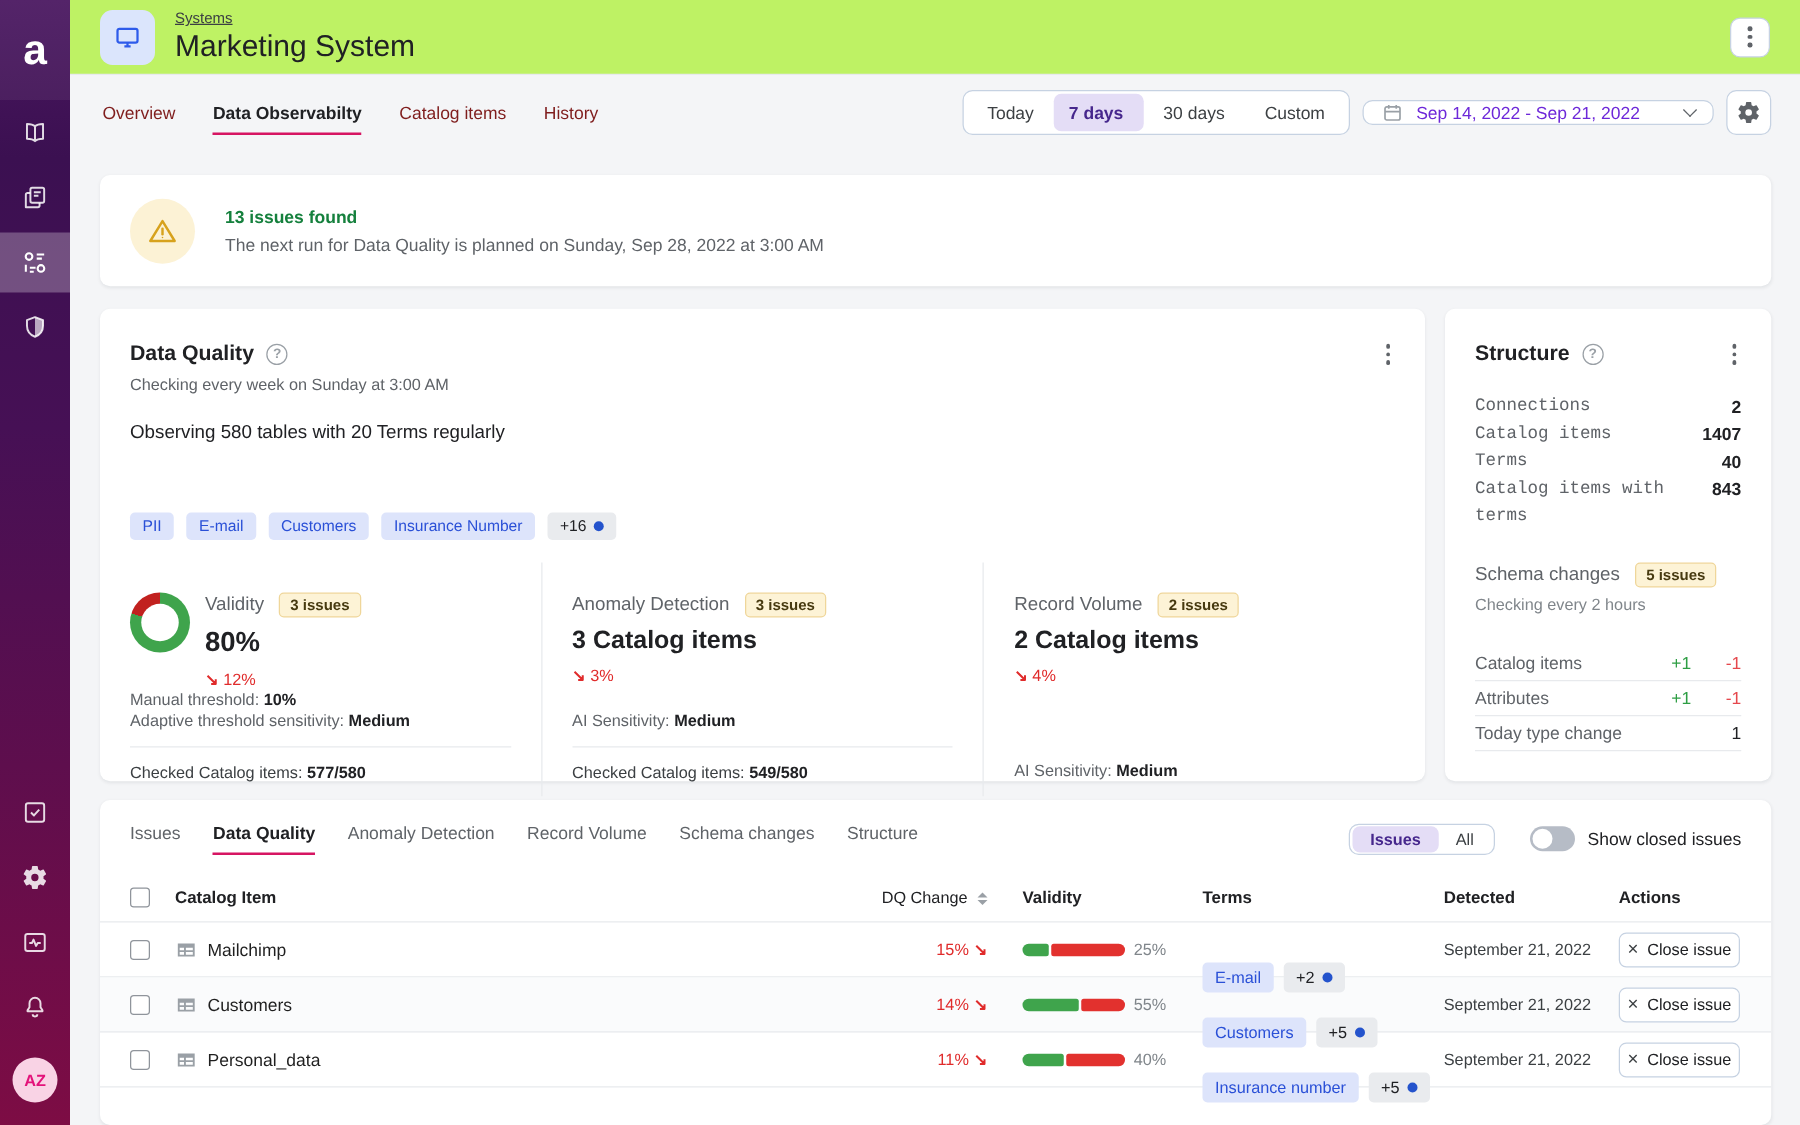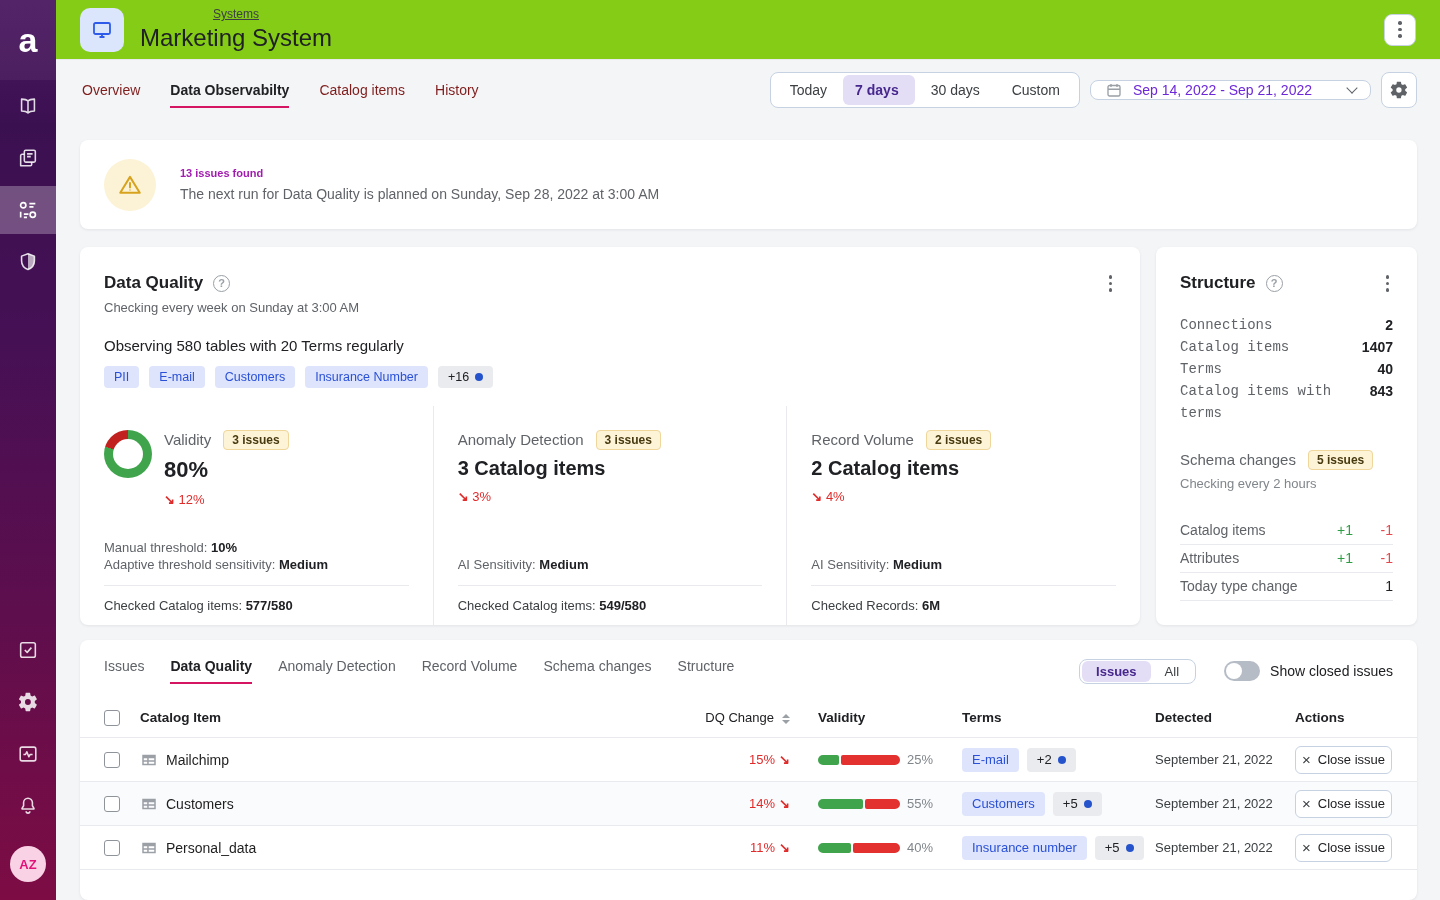--- a/index.html
+++ b/index.html
@@ -15,21 +15,21 @@
   .side-bottom { margin-top:auto; display:flex; flex-direction:column; padding-bottom:10px; }
   .side-item { height:48px; margin:2px 0; display:flex; align-items:center; justify-content:center;
     color:rgba(255,255,255,0.85); cursor:pointer; }
   .side-item.active { background:rgba(255,255,255,0.27); color:#fff; }
   .side-item svg { width:22px; height:22px; }
   .avatar { width:36px; height:36px; border-radius:50%; background:#f9d3e5; color:#e3127a;
     font-size:13px; font-weight:700; display:flex; align-items:center; justify-content:center; margin:14px auto 8px; }
 
   
   .main { flex:1; display:flex; flex-direction:column; }
-  .app-header { height:80px; background:#84cc16; border-bottom:1px solid #e8eaed; display:flex; align-items:center; padding:0 24px;text-align:center; }
+  .app-header { height:80px; background:#bef264; border-bottom:1px solid #e8eaed; display:flex; align-items:center; padding:0 24px; }
   .sys-tile { width:44px; height:44px; border-radius:10px; background:#dbe5fc; color:#2e5bea;
     display:flex; align-items:center; justify-content:center; margin-right:16px; }
   .crumb { font-size:12px; color:#3c4043; text-decoration:underline; display:block; margin-bottom:3px; }
   .page-title { font-size:24px; font-weight:500; color:#202124; }
   .icon-btn { background:#fff; border:1px solid #c6d2e2; border-radius:8px; display:flex; align-items:center; justify-content:center; cursor:pointer; }
   .hdr-kebab { width:32px; height:32px; margin-left:auto; }
   .kebab { display:flex; flex-direction:column; gap:3px; align-items:center; }
   .kebab i { width:3.5px; height:3.5px; border-radius:50%; background:#5f6368; }
 
   .content { padding:0 23px 0 24px; display:flex; flex-direction:column; }
@@ -46,35 +46,35 @@
   .date-btn { height:20px; background:#fff; border:1px solid #c6d2e2; border-radius:8px; display:flex; align-items:center; gap:10px; padding:0 14px; font-size:14px; color:#6d28d9; cursor:pointer; }
   .chev { width:8px; height:8px; border-right:1.8px solid #5f6368; border-bottom:1.8px solid #5f6368; transform:rotate(45deg); margin-top:-4px; }
   .gear-btn { width:36px; height:36px; color:#5f6368; }
 
   .card { background:#fff; border-radius:8px; box-shadow:0 1px 3px rgba(16,24,40,0.08); }
 
   
   .banner { margin-top:20px; height:89px; display:flex; align-items:center; padding:0 24px; }
   .warn-circle { width:52px; height:52px; border-radius:50%; background:#fcf2d5; display:flex; align-items:center; justify-content:center; }
   .banner-text { margin-left:24px; }
-  .banner-title { font-size:11px; font-weight:700; color:#a21caf; }
+  .banner-title { font-size:14px; font-weight:700; color:#15803d; }
   .banner-sub { font-size:14px; color:#5f6368; margin-top:7px; }
 
   
   .cards-row { margin-top:18px; display:flex; gap:16px; height:378px; }
   .dq-card { flex:1; display:flex; flex-direction:column; }
   .card-head { display:flex; align-items:center; padding:24px 24px 0; }
   .card-title { font-size:17px; font-weight:700; color:#202124; }
   .help { width:17px; height:17px; border-radius:50%; border:1.5px solid #9aa0a6; color:#9aa0a6;
     font-size:11px; font-weight:700; display:inline-flex; align-items:center; justify-content:center; margin-left:10px; }
   .sched { font-size:13px; color:#5f6368; padding:4px 24px 0; }
   .observing { font-size:15px; color:#202124; padding:22px 24px 0; }
   .chips { display:flex; gap:10px; padding:12px 24px 0; }
   .chip { height:22px; display:inline-flex; align-items:center; gap:6px; padding:0 10px; border-radius:4px;
-    background:#dde4fb; color:#2a50d7; font-size:12.5px; font-weight:500; cursor:pointer; }
+    background:#dde4fb; color:#2a50d7; font-size:12.5px; font-weight:500; cursor:pointer;margin-top:44px; }
   .chip.gray { background:#e9ebee; color:#202124; }
   .dot { width:8px; height:8px; border-radius:50%; background:#2453cc; display:inline-block; }
 
   .metrics { margin-top:18px; flex:1; display:flex; }
   .mcol { flex:1; display:flex; flex-direction:column; padding:24px 24px 0 24px; }
   .mcol + .mcol { border-left:1px solid #e8eaed; }
   .mcol.first { padding-left:24px; }
   .m-top { display:flex; }
   .ring { width:48px; height:48px; border-radius:50%; position:relative; flex:0 0 48px; margin-right:12px; }
   .ring-hole { position:absolute; left:9px; top:9px; width:30px; height:30px; border-radius:50%; background:#fff; }
@@ -341,21 +341,20 @@
                 <span class="m-label">Record Volume</span>
                 <span class="badge">2 issues</span>
               </div>
               <div class="m-value" style="font-size:20px;">2 Catalog items</div>
               <div class="m-change"><span class="arr">↘</span> <span>4%</span></div>
             </div>
               </div>
             <div class="m-mid">
               <div><span>AI Sensitivity:</span> <b>Medium</b></div>
             </div>
-            <div class="m-foot"><span>Checked Records:</span>&nbsp;<b>6M</b></div>
           </div>
         </div>
       </section>
 
       <section class="card structure-card">
         <div class="st-head">
           <span class="card-title">Structure</span>
           <span class="help">?</span>
           <span class="kebab kebab-sm">
               <i></i>

